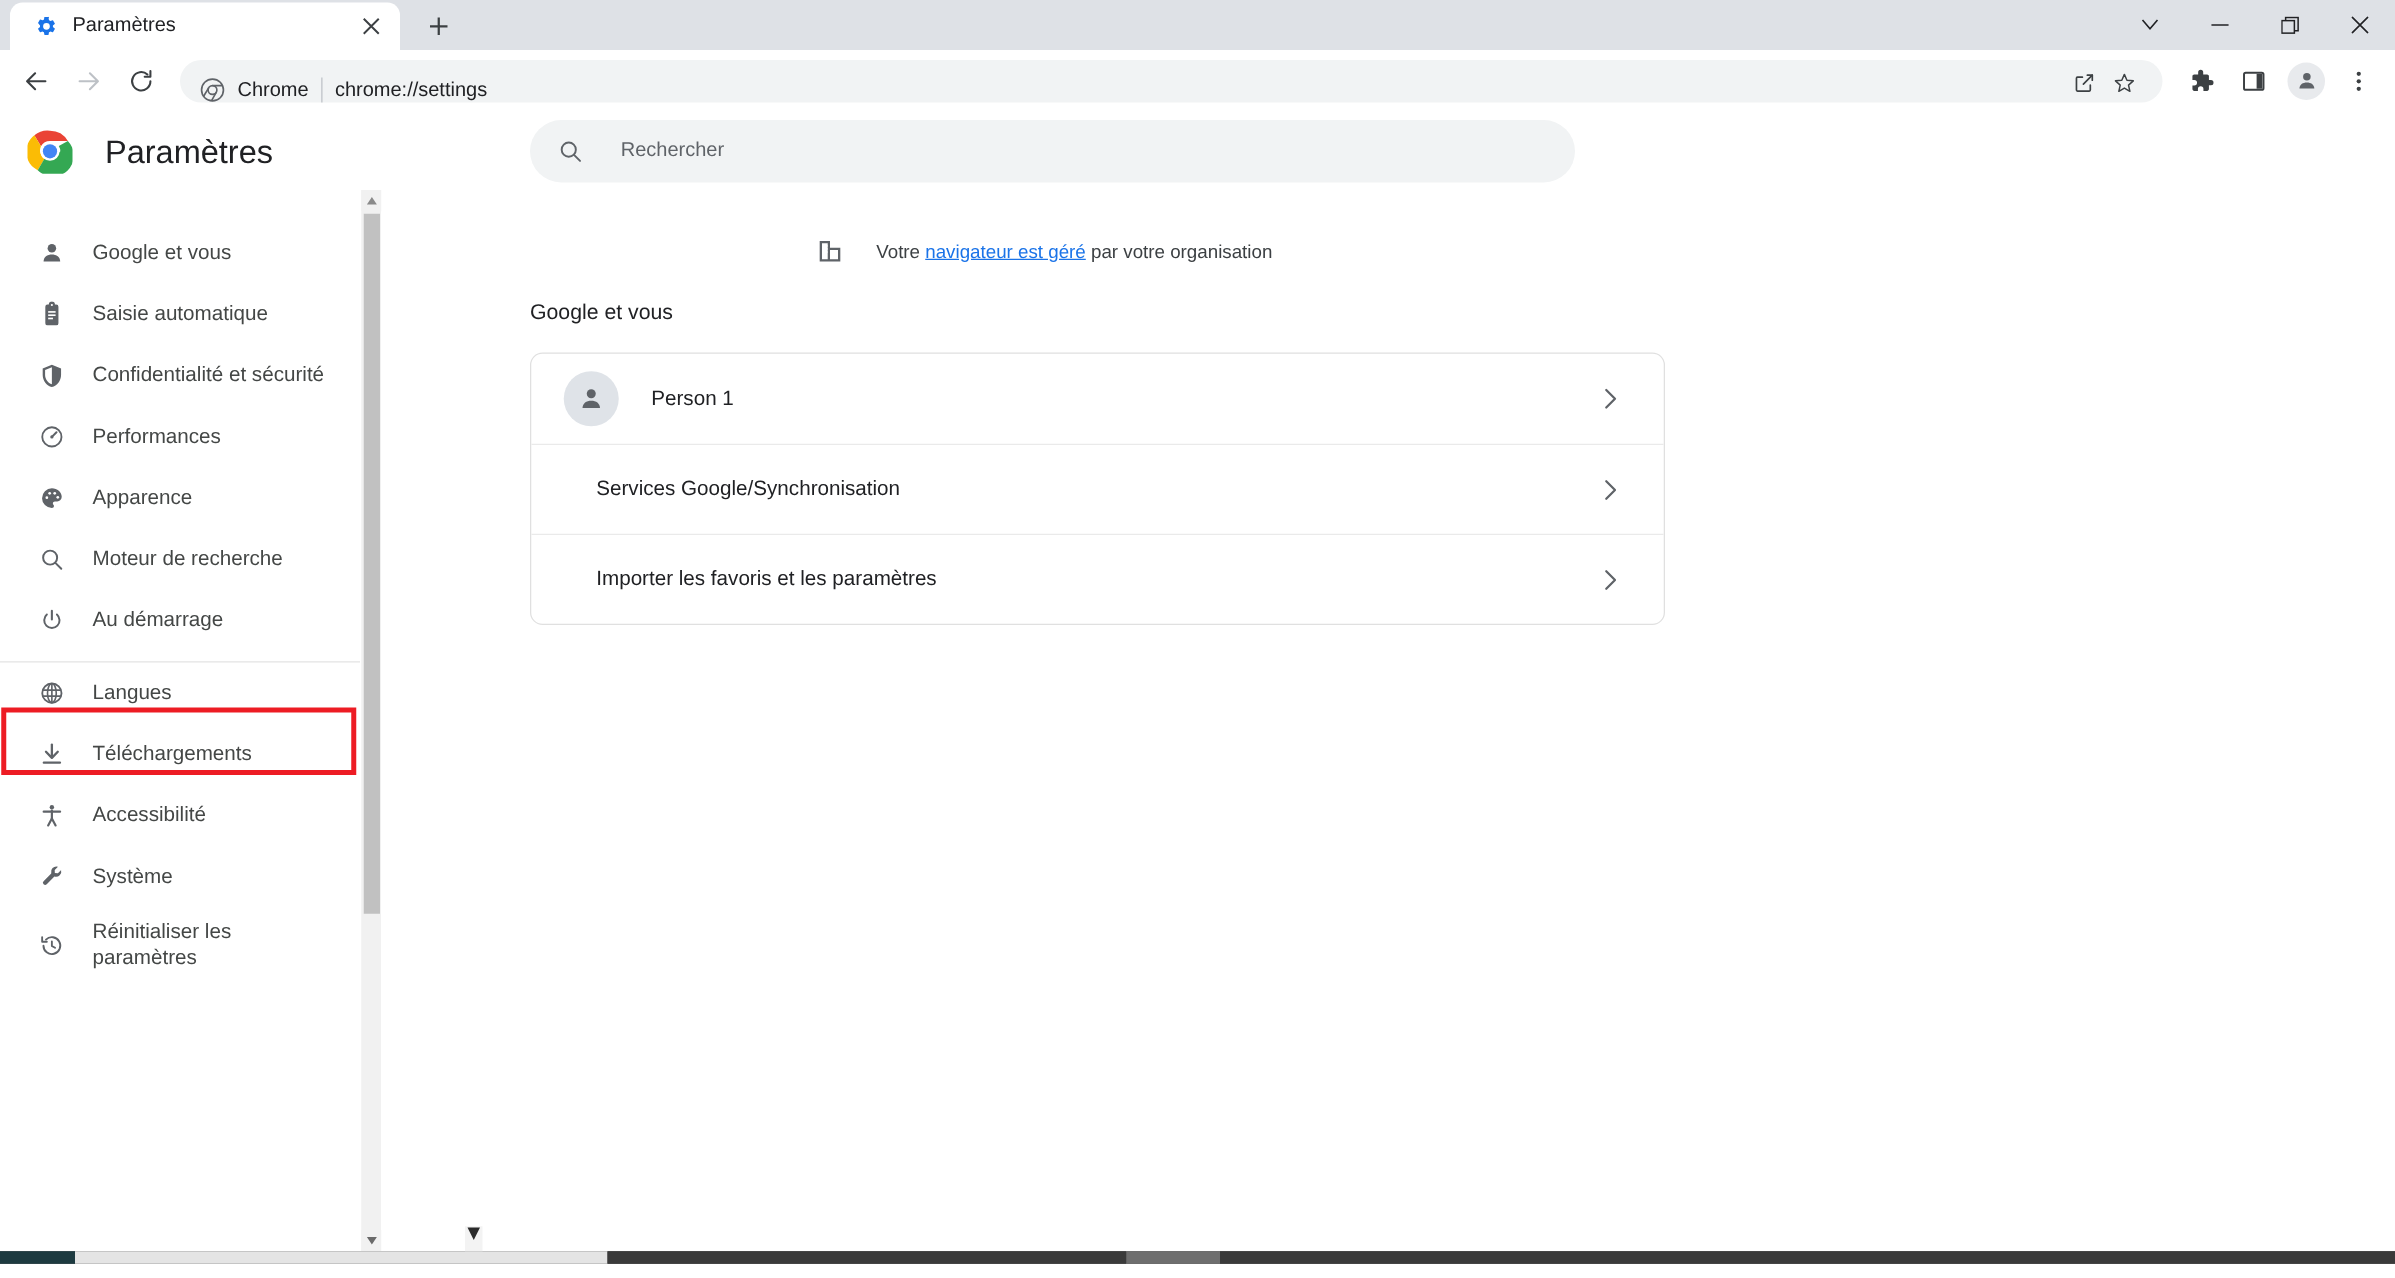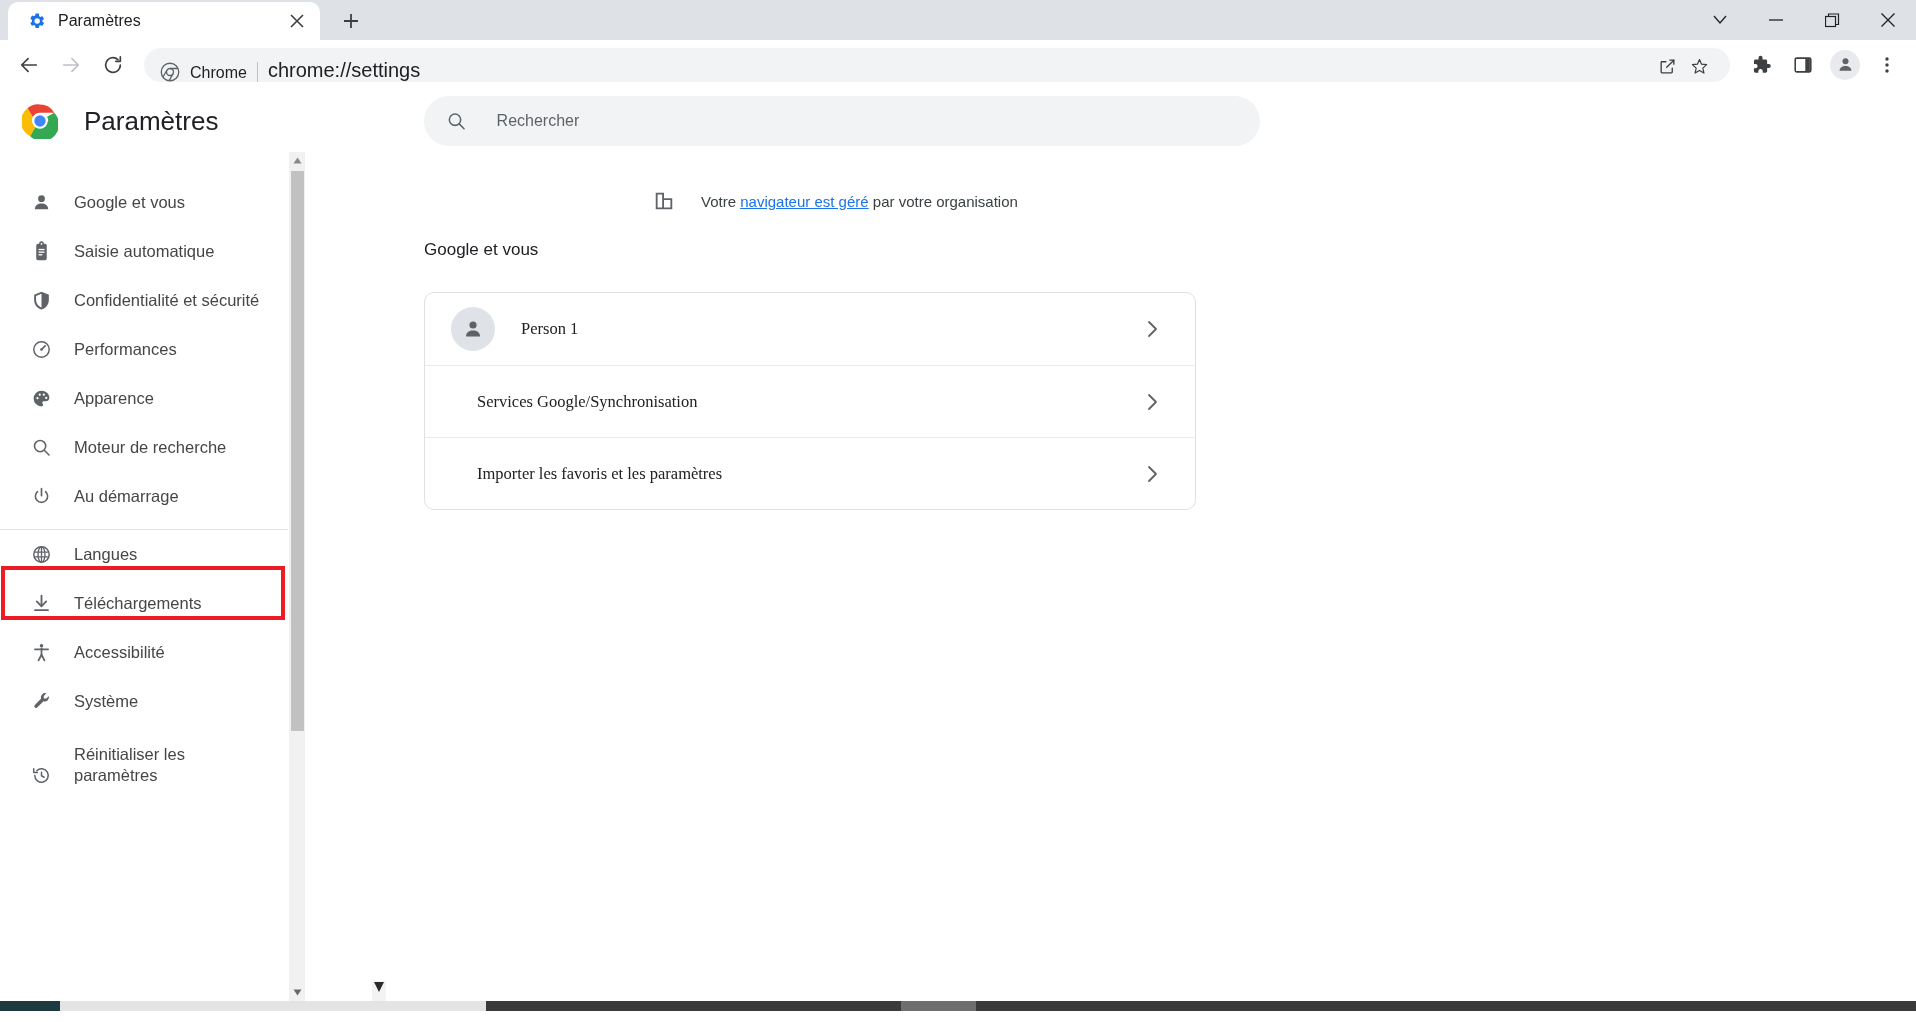--- a/index.html
+++ b/index.html
@@ -96,21 +96,21 @@
     font-size: 16px;
     color: #202124;
     white-space: nowrap;
   }
   .omni-sep {
     width: 1px; height: 20px;
     background: #bdc1c6;
     flex: 0 0 1px;
   }
   .omni-url {
-    font-size: 20px;
+    font-size: 16px;
     color: #202124;
     white-space: nowrap;
     overflow: hidden;
     text-overflow: ellipsis;
     flex: 1;
   }
   .omni-actions {
     display: flex; align-items: center;
     margin-left: auto;
     gap: 2px;
@@ -224,21 +224,21 @@
   .nav-label {
     font-size: 16.5px;
     color: #444746;
     line-height: 1.28;
   }
   .nav-sep {
     height: 1px;
     background: #e4e4e4;
     margin: 8px 0 0 0;
   }
-  .nav-item.tall { height: 60px; align-items: flex-end; }
+  .nav-item.tall { height: 60px; align-items: center; }
 
   
   .highlight-box {
     position: absolute;
     left: 1px;
     top: 414px;
     width: 284px;
     height: 54px;
     border: 4px solid #ed1c24;
     pointer-events: none;
@@ -297,27 +297,26 @@
     text-decoration: underline;
   }
   .section-title {
     font-size: 17px;
     color: #202124;
     padding-left: 119px;
     padding-top: 28px;
   }
   .card {
     margin-left: 119px;
-    margin-top: 32px;
-    width: 772px;
+    margin-top: 22px;
+    width: 908px;
     background: #ffffff;
     border: 1px solid #e0e0e0;
     border-radius: 10px;
     overflow: hidden;
-    font-family: Liberation Serif, serif;
   }
   .card-row {
     display: flex;
     align-items: center;
     height: 72px;
     padding: 0 34px 0 26px;
     position: relative;
   }
   .card-row + .card-row { border-top: 1px solid #eaeaea; }
   .avatar-circle {

